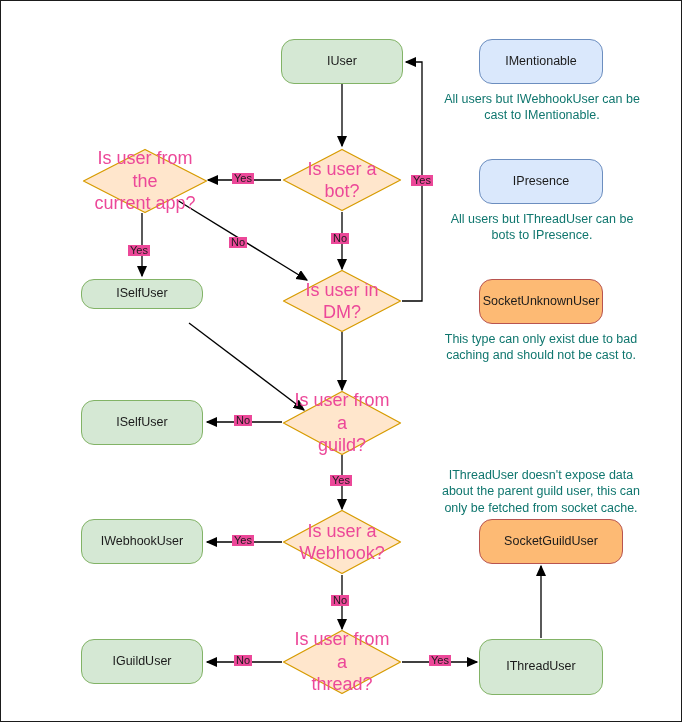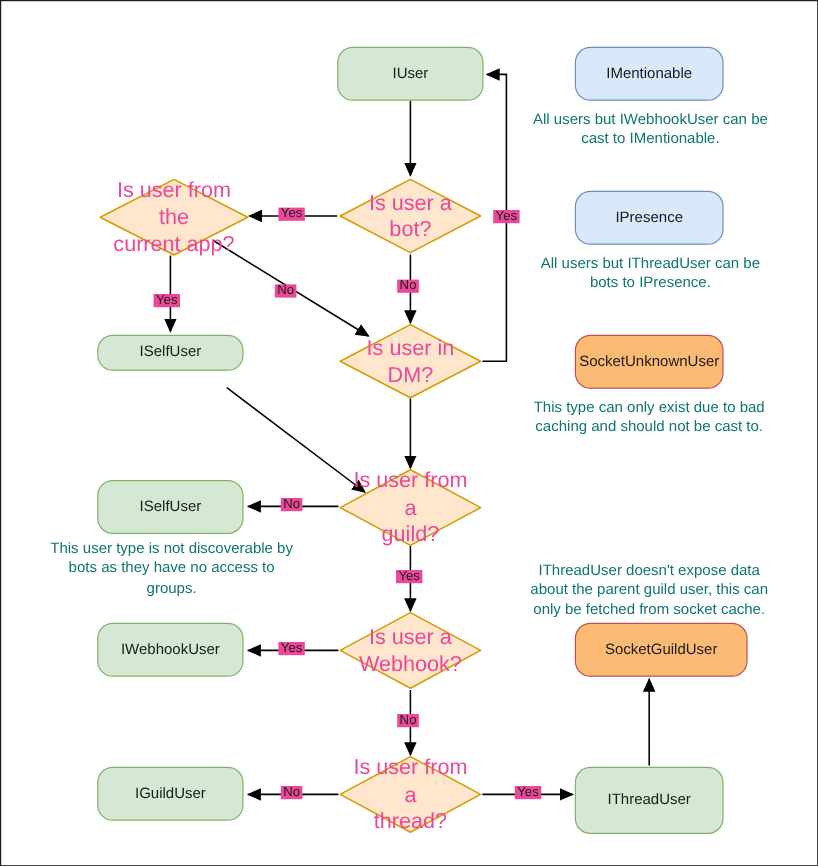--- a/index.html
+++ b/index.html
@@ -207,21 +207,20 @@
   </div>
 
   <div class="node box" style="left:80px; top:278px; width:122px; height:30px;">
     <span>ISelfUser</span>
   </div>
 
   <div class="node box" style="left:80px; top:399px; width:122px; height:45px;">
     <span>ISelfUser</span>
   </div>
 
-  <div class="note" style="left:36px; top:448px; width:212px;">This user type is not discoverable by bots as they have no access to groups.</div>
 
   <div class="node box" style="left:80px; top:518px; width:122px; height:45px;">
     <span>IWebhookUser</span>
   </div>
 
   <div class="node box" style="left:80px; top:638px; width:122px; height:45px;">
     <span>IGuildUser</span>
   </div>
 
   <div class="node box blue" style="left:478px; top:38px; width:124px; height:45px;">

